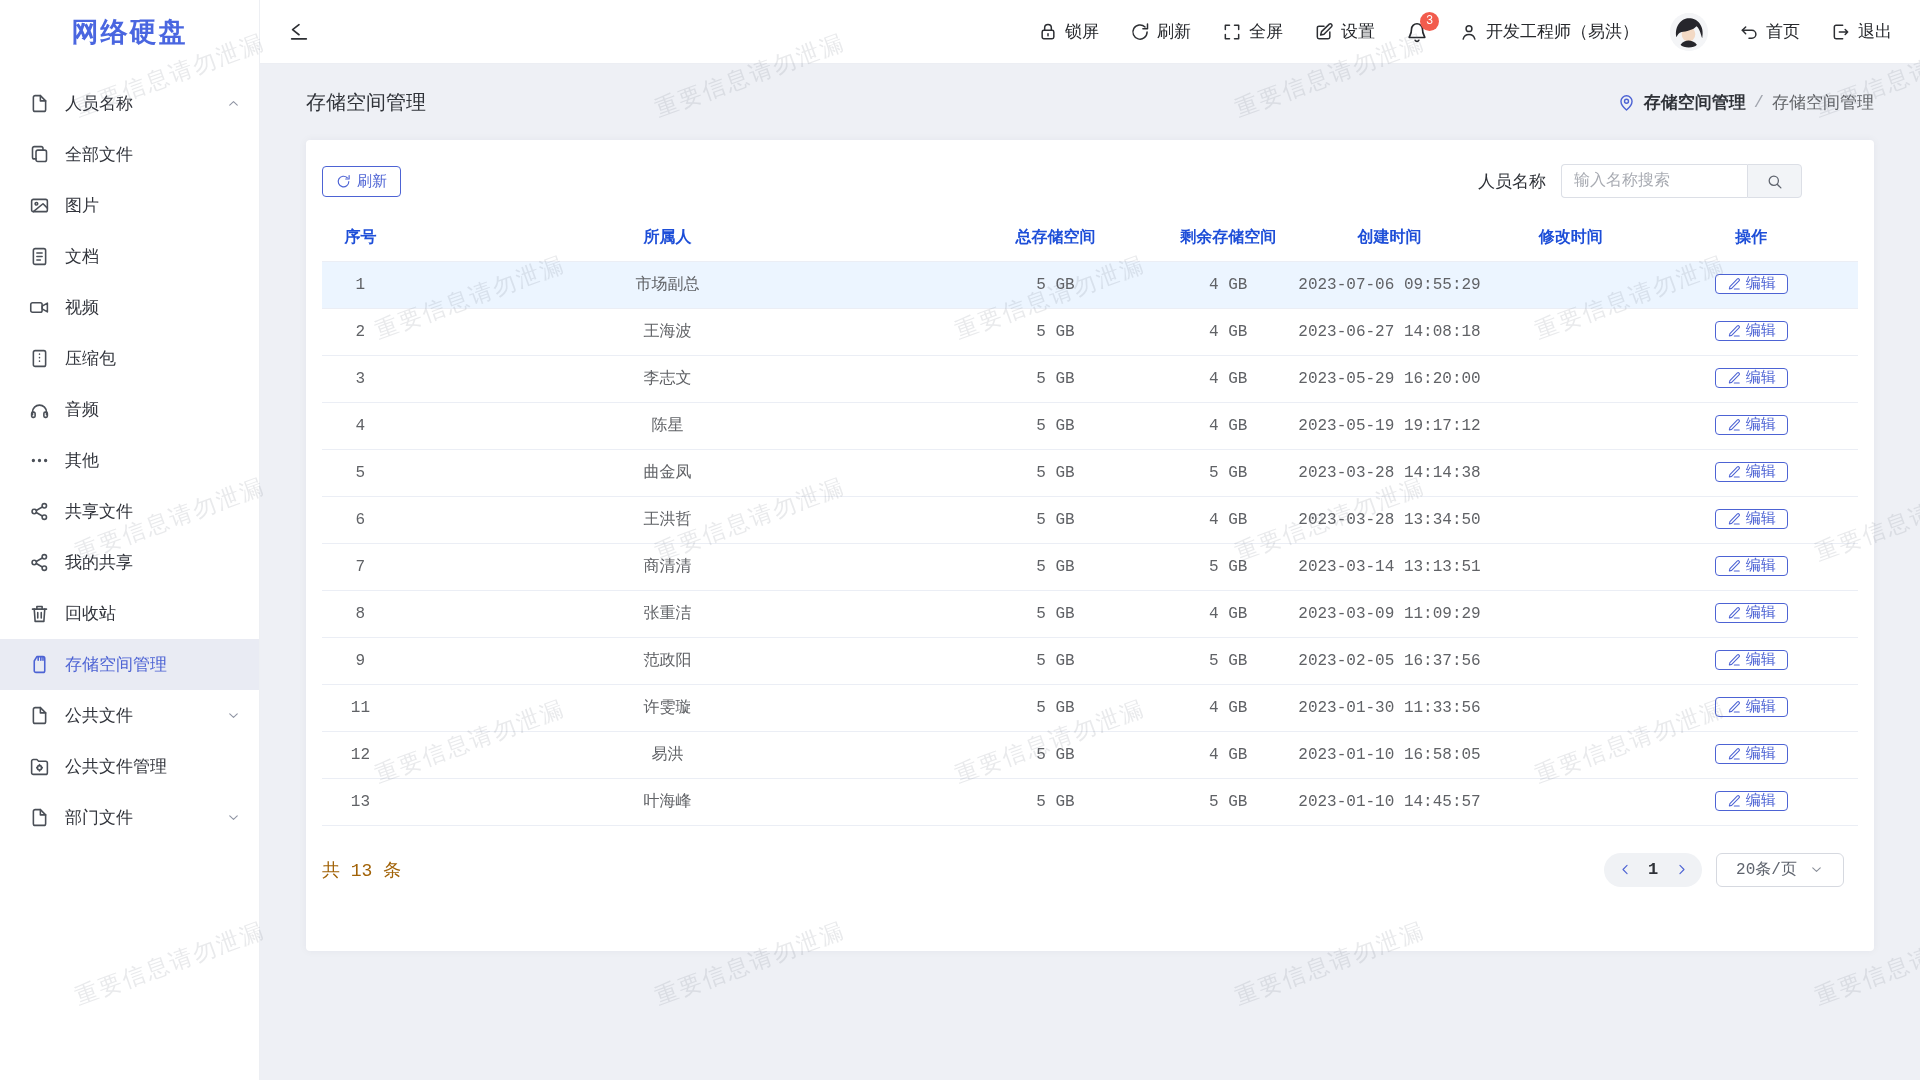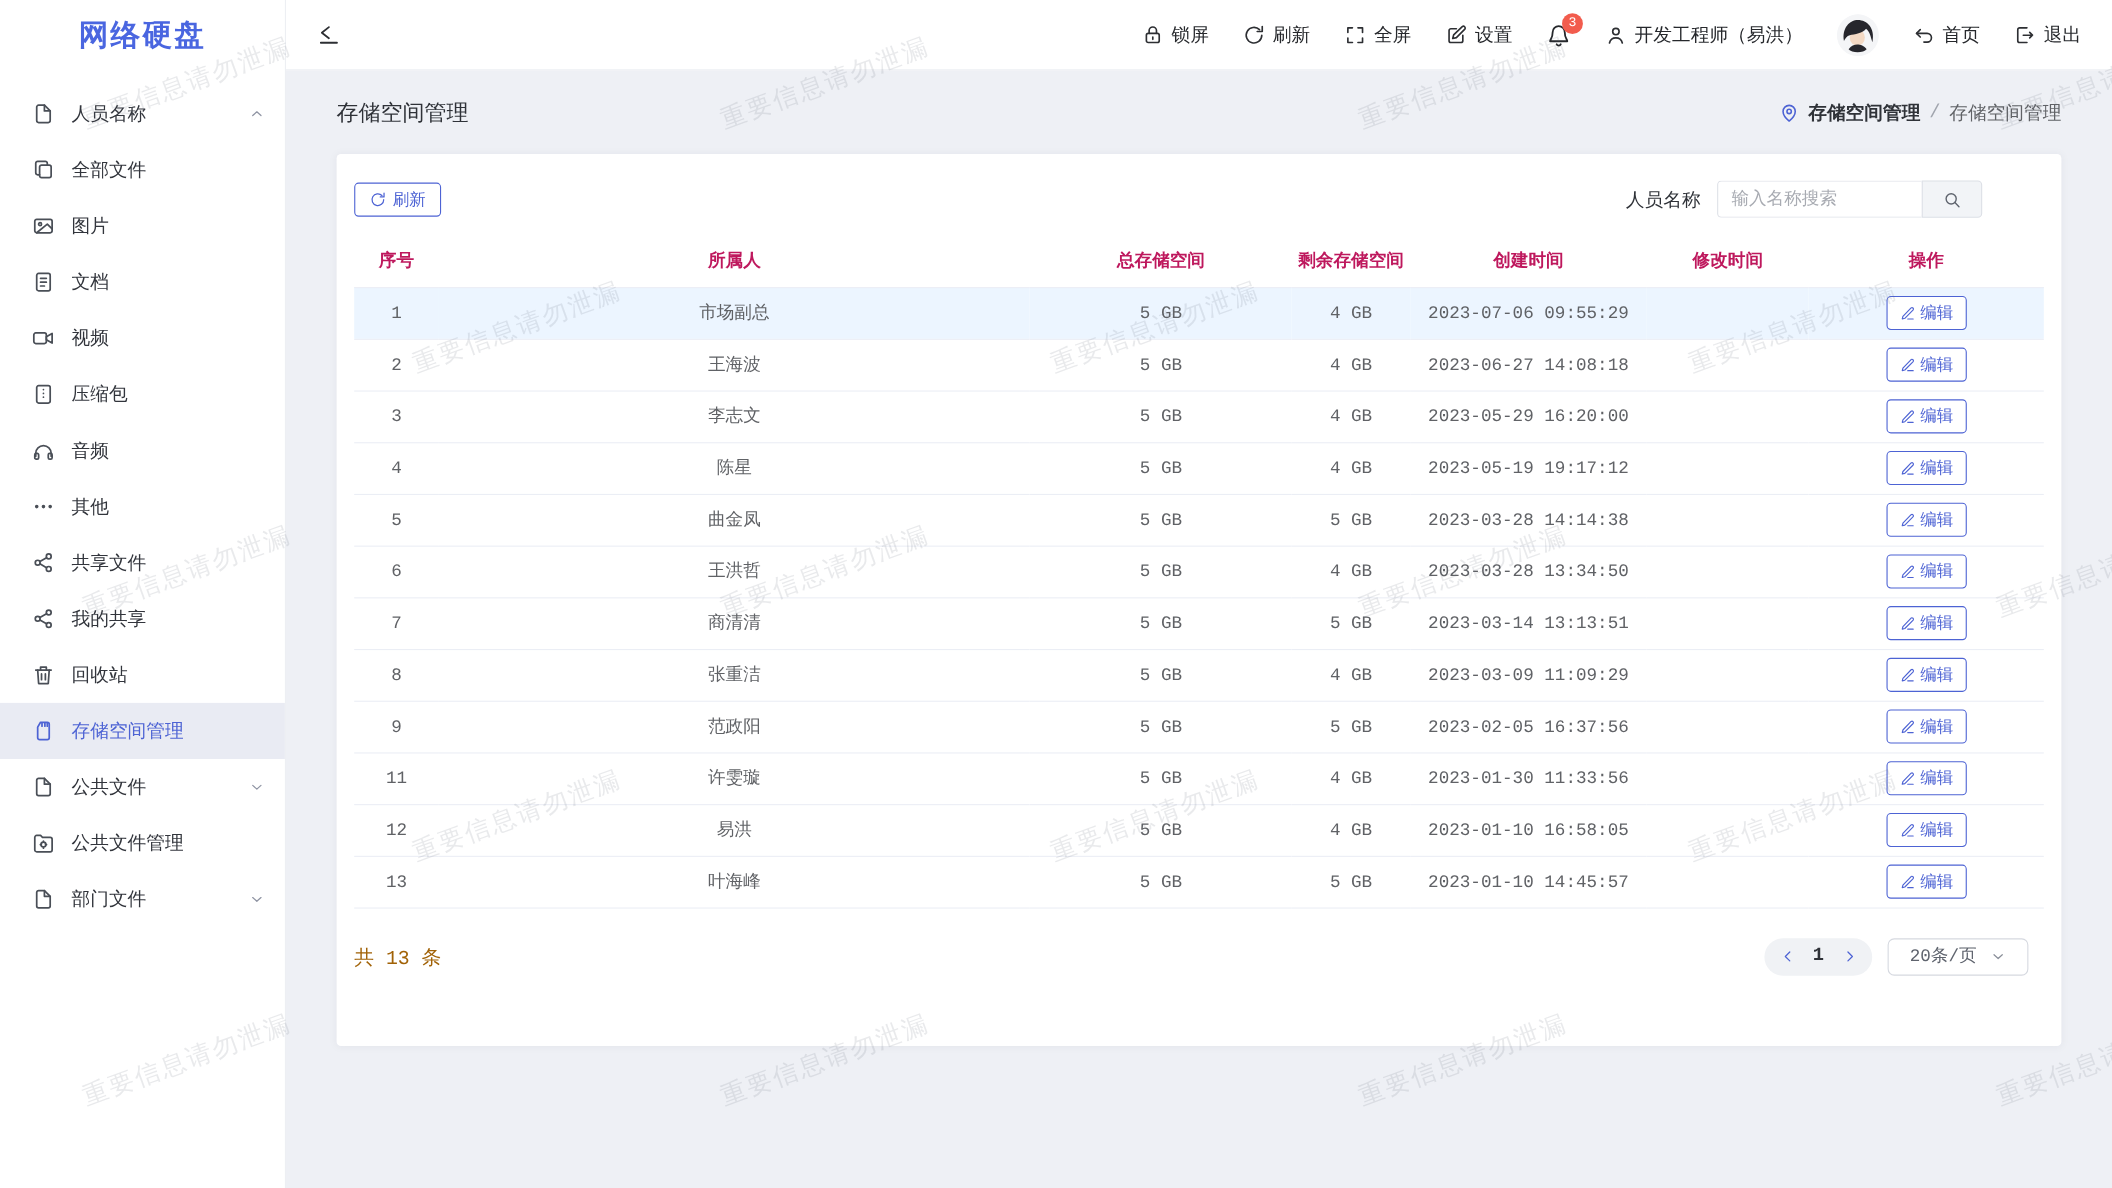--- a/index.html
+++ b/index.html
@@ -75,26 +75,26 @@
   .search-input { width:186px; height:34px; border:1px solid #dcdfe6; border-right:none;
                   border-radius:4px 0 0 4px; padding:0 12px; font-size:16px;
                   font-family:inherit; color:#303133; outline:none; }
   .search-input::placeholder { color:#a8abb2; }
   .search-btn { width:55px; height:34px; background:#f2f4f7; border:1px solid #dcdfe6;
                 border-radius:0 4px 4px 0; display:flex; align-items:center;
                 justify-content:center; cursor:pointer; color:#5f646e; }
   .search-btn svg { width:17px; height:17px; }
 
   table { width:100%; border-collapse:collapse; table-layout:fixed; }
-  th { height:47px; font-size:16px; font-weight:600; color:#be185d; text-align:center;
+  th { height:47px; font-size:16px; font-weight:600; color:#1d4ed8; text-align:center;
        border-bottom:1px solid #ebeef5; white-space:nowrap; }
   td { height:47px; font-size:16px; color:#606266; text-align:center;
        border-bottom:1px solid #ebeef5; white-space:nowrap; }
   tr.highlight td { background:var(--row_highlight,#ecf5ff); }
-  .btn-edit { display:inline-flex; align-items:center; gap:5px; height:31px; padding:0 11px;
+  .btn-edit { display:inline-flex; align-items:center; gap:5px; height:20px; padding:0 11px;
               border:1px solid var(--primary,#4d63d4); color:var(--primary,#4d63d4);
               background:#fff; border-radius:4px; font-size:15px; cursor:pointer;
               font-family:inherit; }
   .btn-edit svg { width:14px; height:14px; }
 
   .card-footer { display:flex; justify-content:space-between; align-items:center;
                  margin-top:27px; }
   .total-text { font-size:18px; color:#a16207; }
   .footer-right { display:flex; align-items:center; gap:14px; margin-right:14px; }
   .pager { height:34px; background:#f0f2f5; border-radius:17px; display:flex;

